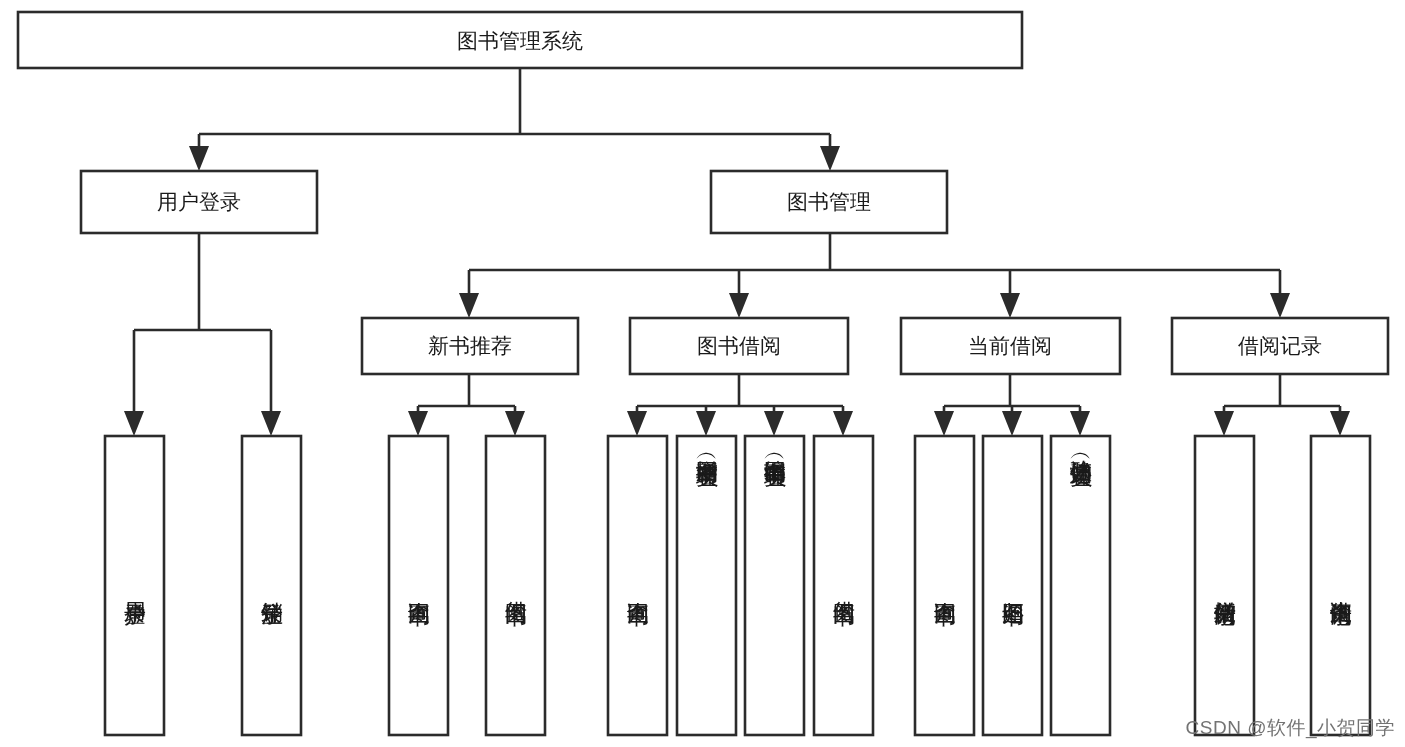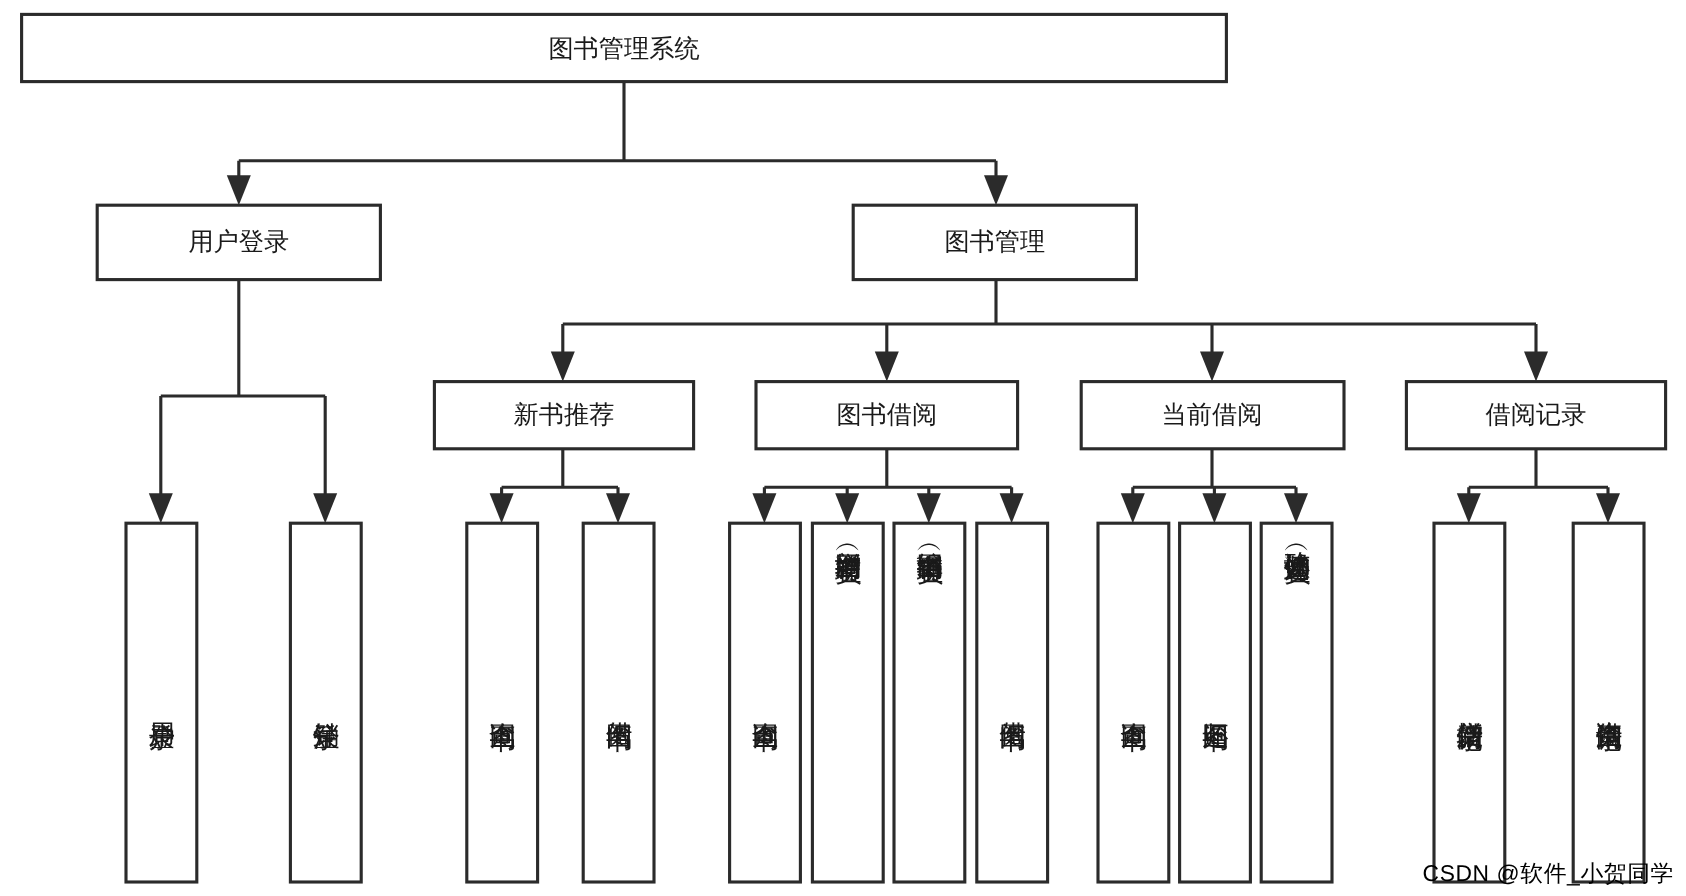--- a/index.html
+++ b/index.html
@@ -62,21 +62,21 @@
     letter-spacing: 1px;
     color: #1a1a1a;
     white-space: nowrap;
   }
   .watermark {
     position: absolute;
     right: 10px;
     bottom: 6px;
     font-family: "Liberation Sans", "DejaVu Sans", sans-serif;
     font-size: 19px;
-    color: #000000;
+    color: #737373;
     letter-spacing: 0.5px;
     user-select: none;
   }
 </style>
 </head>
 <body>
 
 <div id="stage">
 
   <svg id="diagram-svg" viewBox="0 0 1405 747">

